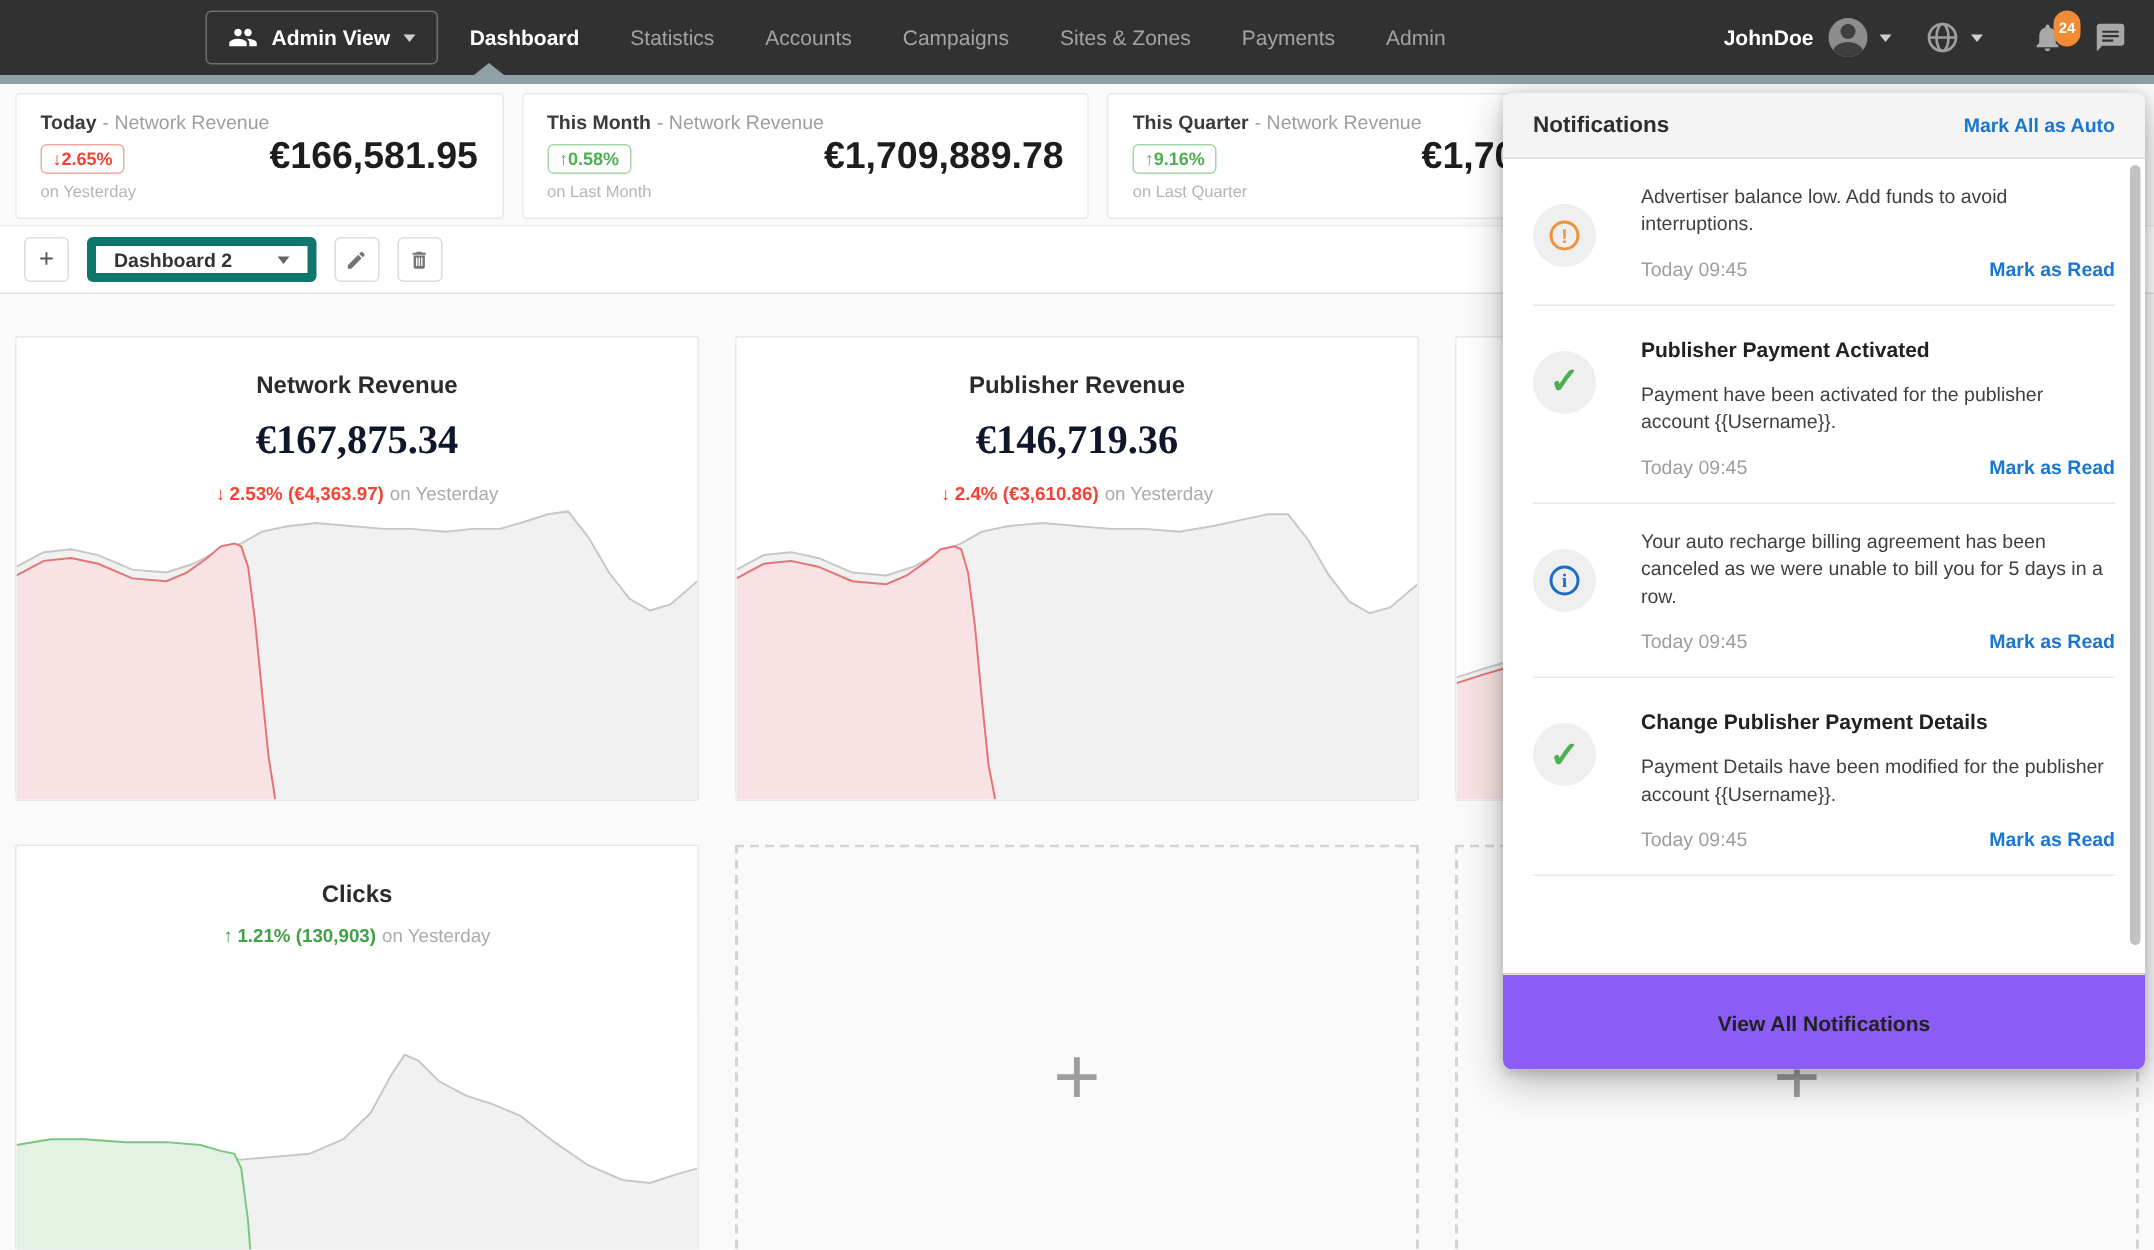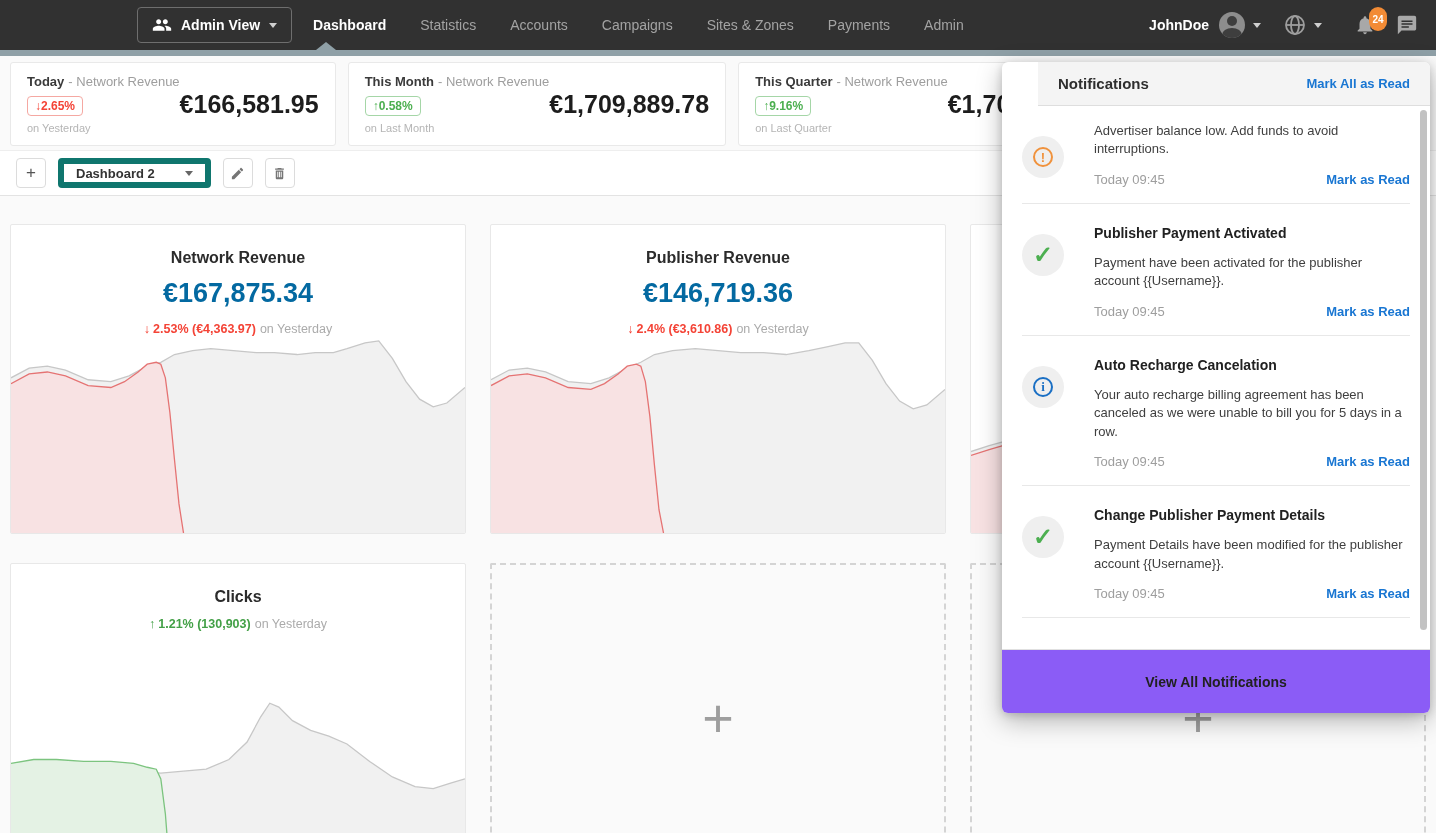--- a/index.html
+++ b/index.html
@@ -53,39 +53,39 @@
   .tbtn { height:30px; min-width:30px; border:1px solid #dcdcdc; border-radius:4px; background:#fff;
     display:flex; align-items:center; justify-content:center; color:#555; font-size:17px; cursor:pointer; }
   .tselect { height:30px; border:6px solid #0f766e; border-radius:4px; background:#fff; display:flex;
     align-items:center; gap:30px; padding:0 12px; font-size:13px; font-weight:bold; color:#333; cursor:pointer; }
   
   .widget-grid { display:grid; grid-template-columns:repeat(3,456px); grid-auto-rows:310px;
     gap:29px 24px; padding:28px 10px 0 10px; }
   .widget { position:relative; background:#fff; border:1px solid #e8e8e8; border-radius:2px; overflow:hidden; }
   .widget-header { text-align:center; padding-top:24px; position:relative; z-index:2; }
   .widget-title { font-size:16px; font-weight:bold; color:#2b2b2b; margin-bottom:11px; }
-  .widget-value { font-size:27px; font-weight:bold; color:#0369a1; margin-bottom:13px; }
+  .widget-value { font-size:27px; font-weight:bold; color:#0f172a; margin-bottom:13px;font-family:Liberation Serif, serif; }
   .widget-change { font-size:12.5px; }
   .widget-change .chg { font-weight:bold; }
   .widget-change .arrow { margin-right:3px; }
   .widget.down .chg { color:#f44336; }
   .widget.up .chg { color:#43a047; }
   .widget-change .cmp { color:#ababab; margin-left:4px; }
   .widget-chart { position:absolute; left:0; right:0; bottom:0; height:63%; z-index:1; }
   .widget-chart svg { width:100%; height:100%; display:block; }
   .plus-mark { display:none; }
   .widget.type-empty { background:transparent; border:2px dashed #d4d4d4; }
   .widget.type-empty .plus-mark { display:flex; position:absolute; inset:0; align-items:center;
     justify-content:center; font-size:54px; font-weight:300; color:#9e9e9e; cursor:pointer; }
   
   .notif-panel { position:absolute; left:1002px; top:62px; width:428px; height:651px; background:#fff;
     border-radius:6px; box-shadow:0 8px 26px rgba(0,0,0,.28), 0 2px 8px rgba(0,0,0,.16);
     z-index:10; overflow:hidden; display:flex; flex-direction:column; }
   .notif-header { height:44px; flex:none; background:#f4f4f4; border-bottom:1px solid #dedede;
-    display:flex; align-items:center; justify-content:space-between; padding:0 20px;margin-left:36px; }
+    display:flex; align-items:center; justify-content:space-between; padding:0 20px; }
   .notif-title { font-size:15px; font-weight:bold; color:#2e2e2e; }
   .link { color:#1976d2; font-size:13px; font-weight:bold; cursor:pointer; white-space:nowrap; }
   .notif-list { flex:1; overflow:hidden; position:relative; }
   .notif-item { margin:0 20px; padding:16px 0; border-bottom:1px solid #e8e8e8; display:flex; gap:30px; }
   .notif-item:last-child { border-bottom:none; }
   .nicon { flex:none; width:42px; height:42px; border-radius:50%; background:#efefef; margin-top:14px;
     display:flex; align-items:center; justify-content:center; }
   .glyph { display:flex; align-items:center; justify-content:center; font-weight:bold; }
   .notif-item.icon-warning .glyph { width:20px; height:20px; border:2px solid #f0923c; border-radius:50%;
     color:#f0923c; font-size:13px; }
@@ -295,21 +295,21 @@
   </div>
     <div class="widget type-empty">
 
     <div class="plus-mark">+</div>
   </div>
   </section>
 
 <aside class="notif-panel">
   <div class="notif-header">
     <span class="notif-title">Notifications</span>
-    <span class="link">Mark All as Read</span>
+    <span class="link">Mark All as Auto</span>
   </div>
   <div class="notif-list">
       <div class="notif-item icon-warning">
     <div class="nicon">
       <span class="glyph">!</span>
     </div>
     <div class="notif-content">
       <div class="notif-body">Advertiser balance low. Add funds to avoid interruptions.</div>
       <div class="notif-meta">
         <span class="notif-time">Today 09:45</span>
@@ -328,21 +328,20 @@
         <span class="notif-time">Today 09:45</span>
         <span class="link">Mark as Read</span>
       </div>
     </div>
   </div>
       <div class="notif-item icon-info">
     <div class="nicon">
       <span class="glyph">i</span>
     </div>
     <div class="notif-content">
-      <div class="notif-item-title">Auto Recharge Cancelation</div>
       <div class="notif-body">Your auto recharge billing agreement has been canceled as we were unable to bill you for 5 days in a row.</div>
       <div class="notif-meta">
         <span class="notif-time">Today 09:45</span>
         <span class="link">Mark as Read</span>
       </div>
     </div>
   </div>
       <div class="notif-item icon-success">
     <div class="nicon">
       <span class="glyph">✓</span>

